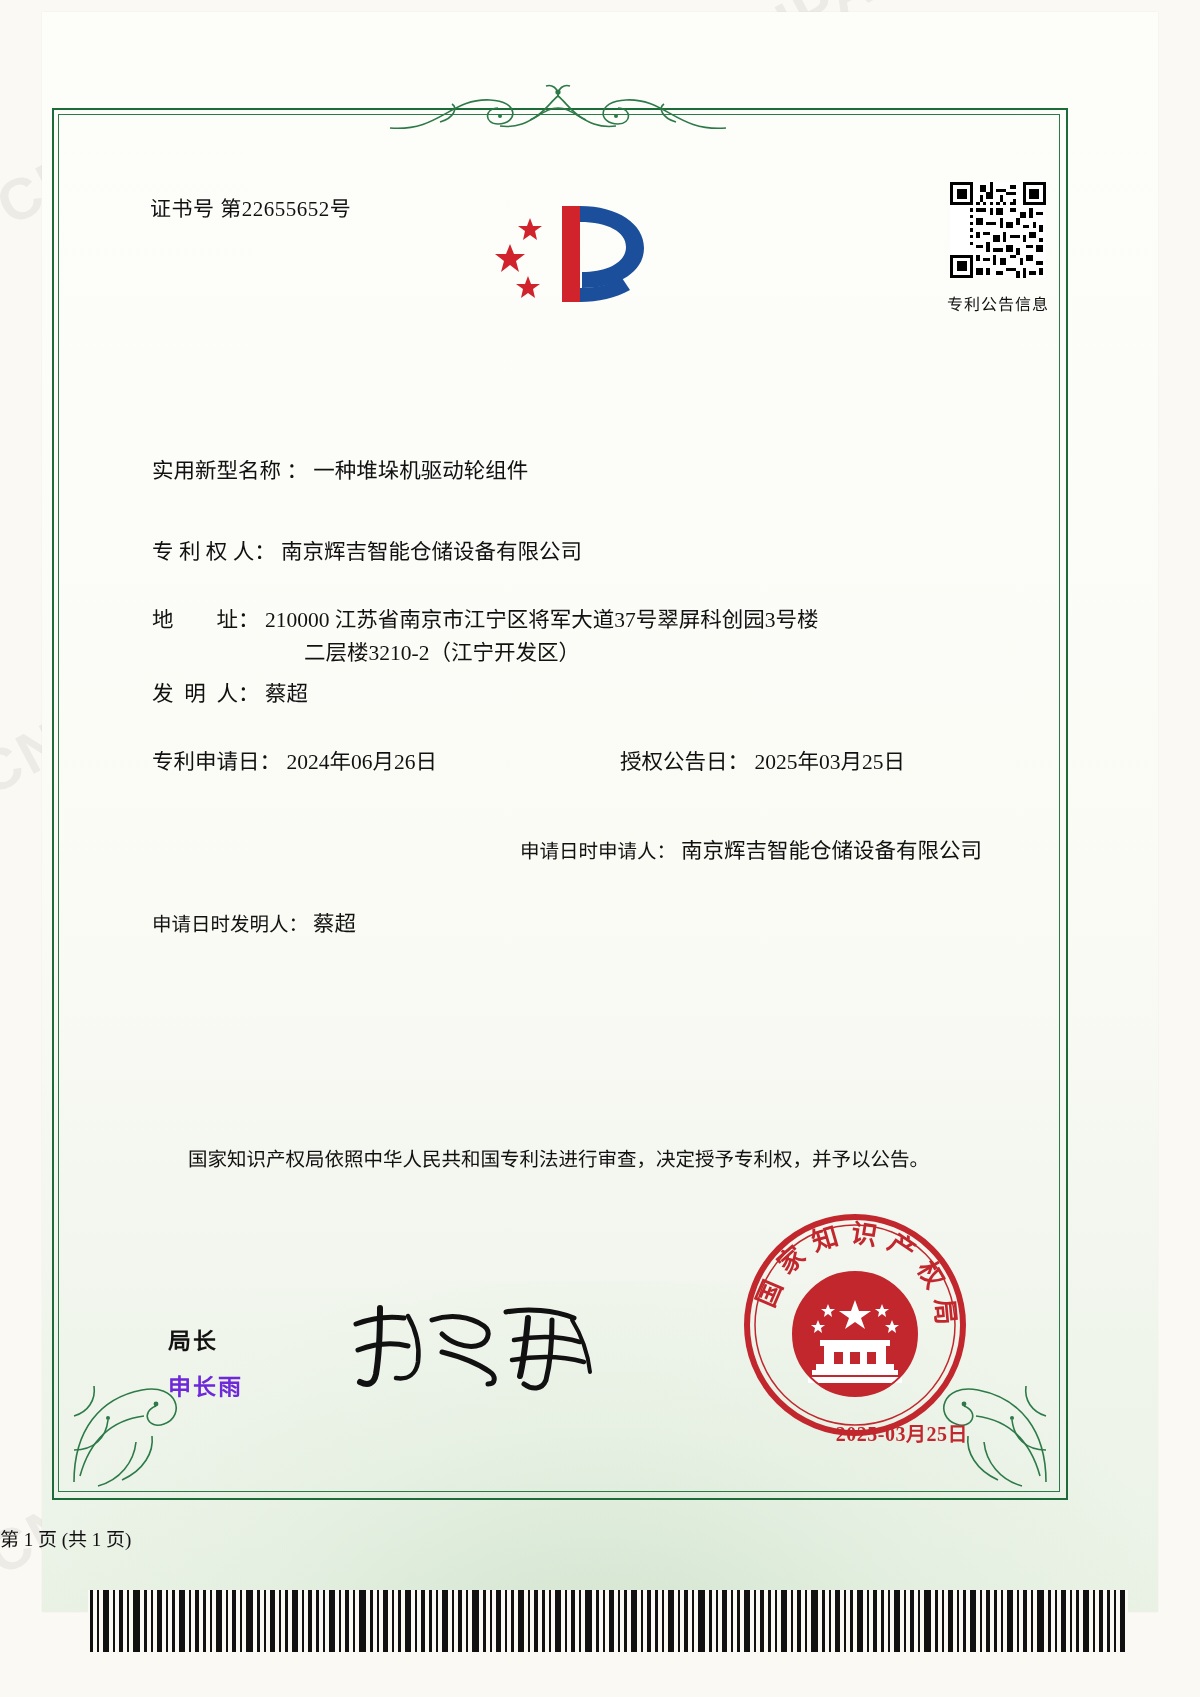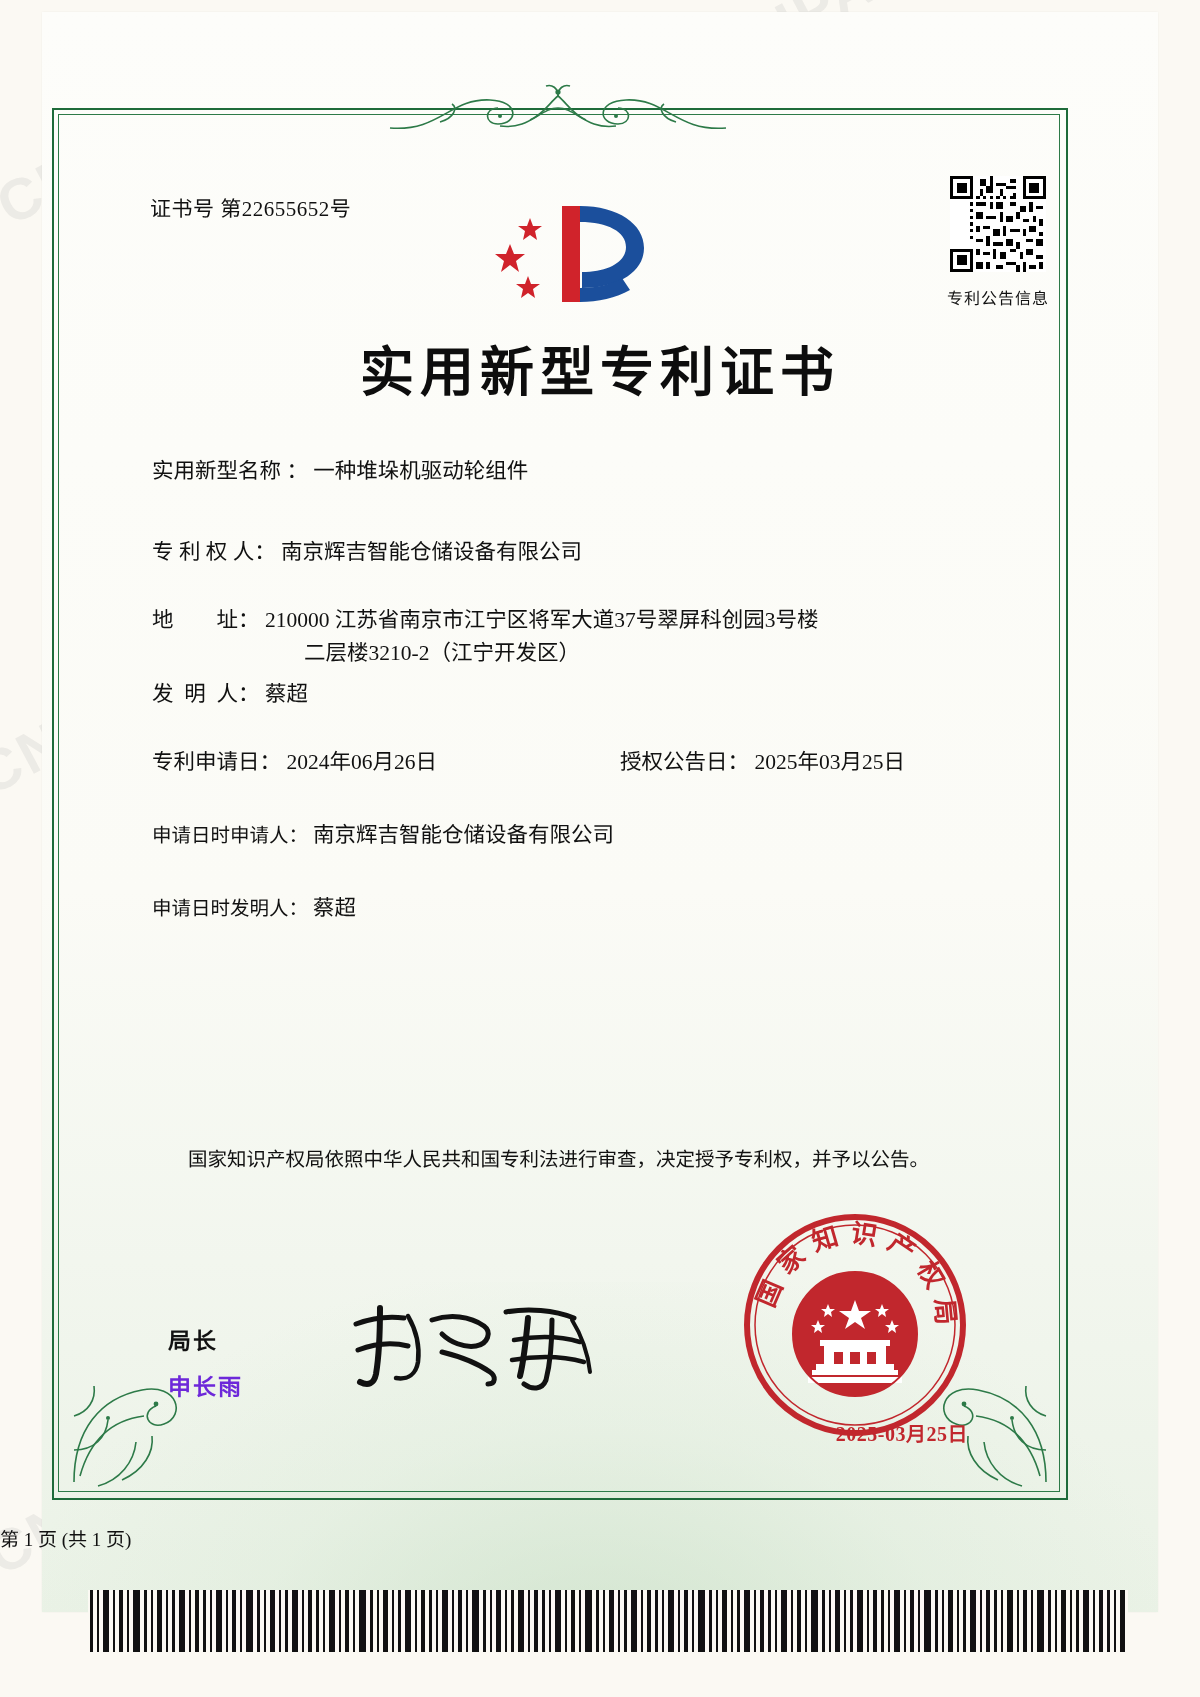--- a/index.html
+++ b/index.html
@@ -101,21 +101,21 @@
     position: absolute;
     left: 494px;
     top: 190px;
     width: 170px;
     height: 118px;
   }
 
   .qr-wrap {
     position: absolute;
     right: 150px;
-    top: 176px;
+    top: 182px;
     width: 104px;
     text-align: center;
     margin-left: 31px;
   }
   .qr {
     width: 96px;
     height: 96px;
     margin: 0 auto;
     background: #fff;
   }
@@ -428,21 +428,20 @@
           <rect x="17" y="26" width="3" height="1"></rect>
         <rect x="20" y="27" width="1" height="2"></rect>
           <rect x="22" y="26" width="1" height="3"></rect>
         <rect x="24" y="27" width="2" height="1"></rect>
           <rect x="27" y="26" width="1" height="2"></rect>
       </g>
     </svg>
     <div class="qr-label">专利公告信息</div>
   </div>
 
-  <div class="main-title">实用新型专利证书</div>
 
   <div class="fields">
 
     <div class="row">
       <span class="label">实用新型名称 ：</span>
       <span class="value">一种堆垛机驱动轮组件</span>
     </div>
 
     <div class="row" style="margin-top:48px;">
       <span class="label">专 利 权 人：</span>
@@ -463,21 +462,21 @@
 
     <div class="row row-2col">
       <span class="label">专利申请日：</span>
       <span class="value">2024年06月26日</span>
       <span class="right">
         <span class="label">授权公告日：</span>
         <span class="value">2025年03月25日</span>
       </span>
     </div>
 
-    <div class="row small-label" style="margin-top:40px;">
+    <div class="row small-label" style="margin-top:56px;text-align:right;">
       <span class="label">申请日时申请人：</span>
       <span class="value" style="font-size:21.5px;">南京辉吉智能仓储设备有限公司</span>
     </div>
 
     <div class="row small-label" style="margin-top:40px;">
       <span class="label">申请日时发明人：</span>
       <span class="value" style="font-size:21.5px;">蔡超</span>
     </div>
   </div>
 

